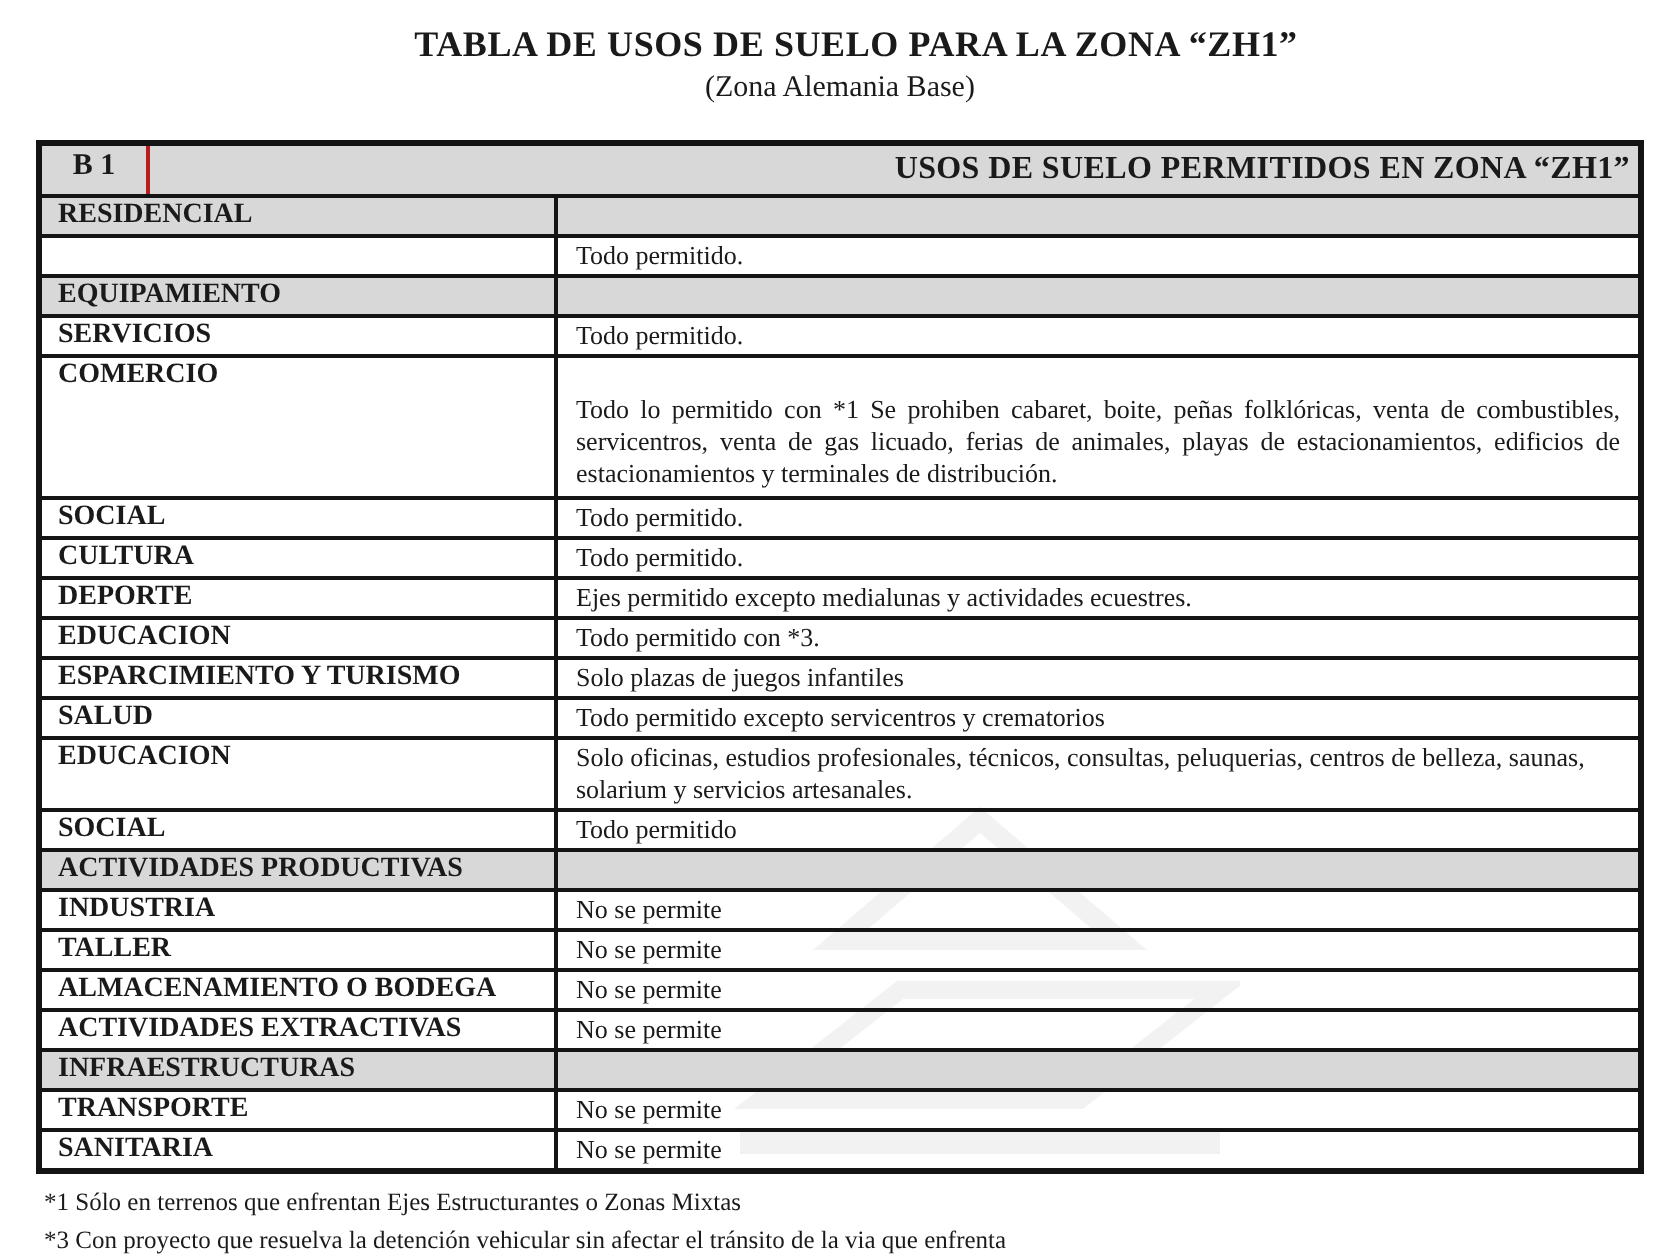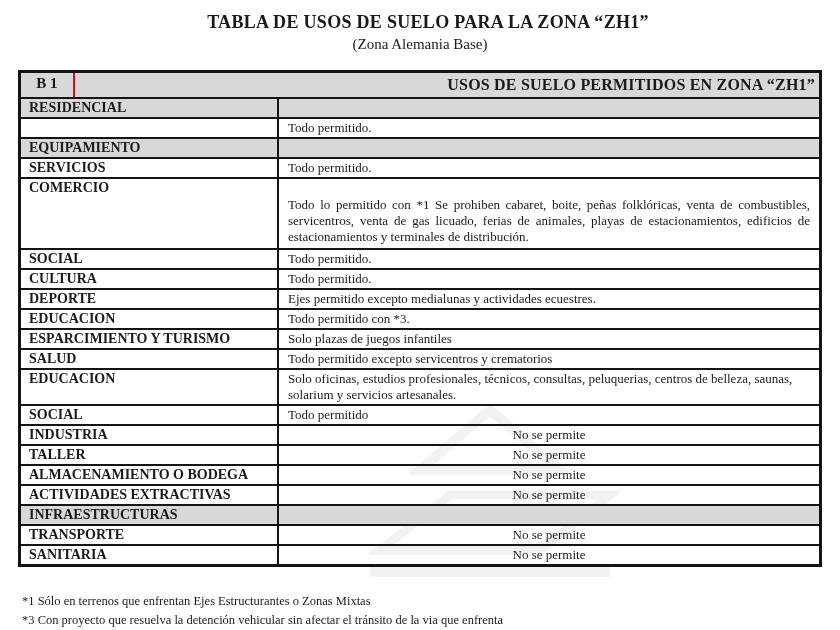--- a/index.html
+++ b/index.html
@@ -46,21 +46,21 @@
     width: 258px; box-sizing: border-box;
     border-right: 2px solid #141414;
     font-weight: bold; font-size: 14px; line-height: 16px;
     padding: 1px 4px 1px 8px;
   }
   .cell-right {
     flex: 1; font-size: 13px; line-height: 16px;
     padding: 1px 9px;
   }
   .row.section { background: #d8d8d8; }
-  .row.center-val .cell-right { text-align: center; }
+  .row.center-val .cell-right { text-align: left; }
   .row.justify-val .cell-right { text-align: justify; padding-top: 18px; padding-bottom: 3px; }
   .footnotes {
     position: absolute; left: 22px; top: 592px; z-index: 2;
     font-size: 12.5px; line-height: 19px;
   }
 </style>
 </head>
 <body>
 
 <div class="titles">
@@ -125,20 +125,24 @@
     <div class="cell-right">Todo permitido excepto servicentros y crematorios</div>
   </div>
   <div class="row">
     <div class="cell-left">EDUCACION</div>
     <div class="cell-right">Solo oficinas, estudios profesionales, técnicos, consultas, peluquerias, centros de belleza, saunas, solarium y servicios artesanales.</div>
   </div>
   <div class="row">
     <div class="cell-left">SOCIAL</div>
     <div class="cell-right">Todo permitido</div>
   </div>
+  <div class="row section">
+    <div class="cell-left">ACTIVIDADES PRODUCTIVAS</div>
+    <div class="cell-right"></div>
+  </div>
   <div class="row center-val">
     <div class="cell-left">INDUSTRIA</div>
     <div class="cell-right">No se permite</div>
   </div>
   <div class="row center-val">
     <div class="cell-left">TALLER</div>
     <div class="cell-right">No se permite</div>
   </div>
   <div class="row center-val">
     <div class="cell-left">ALMACENAMIENTO O BODEGA</div>

